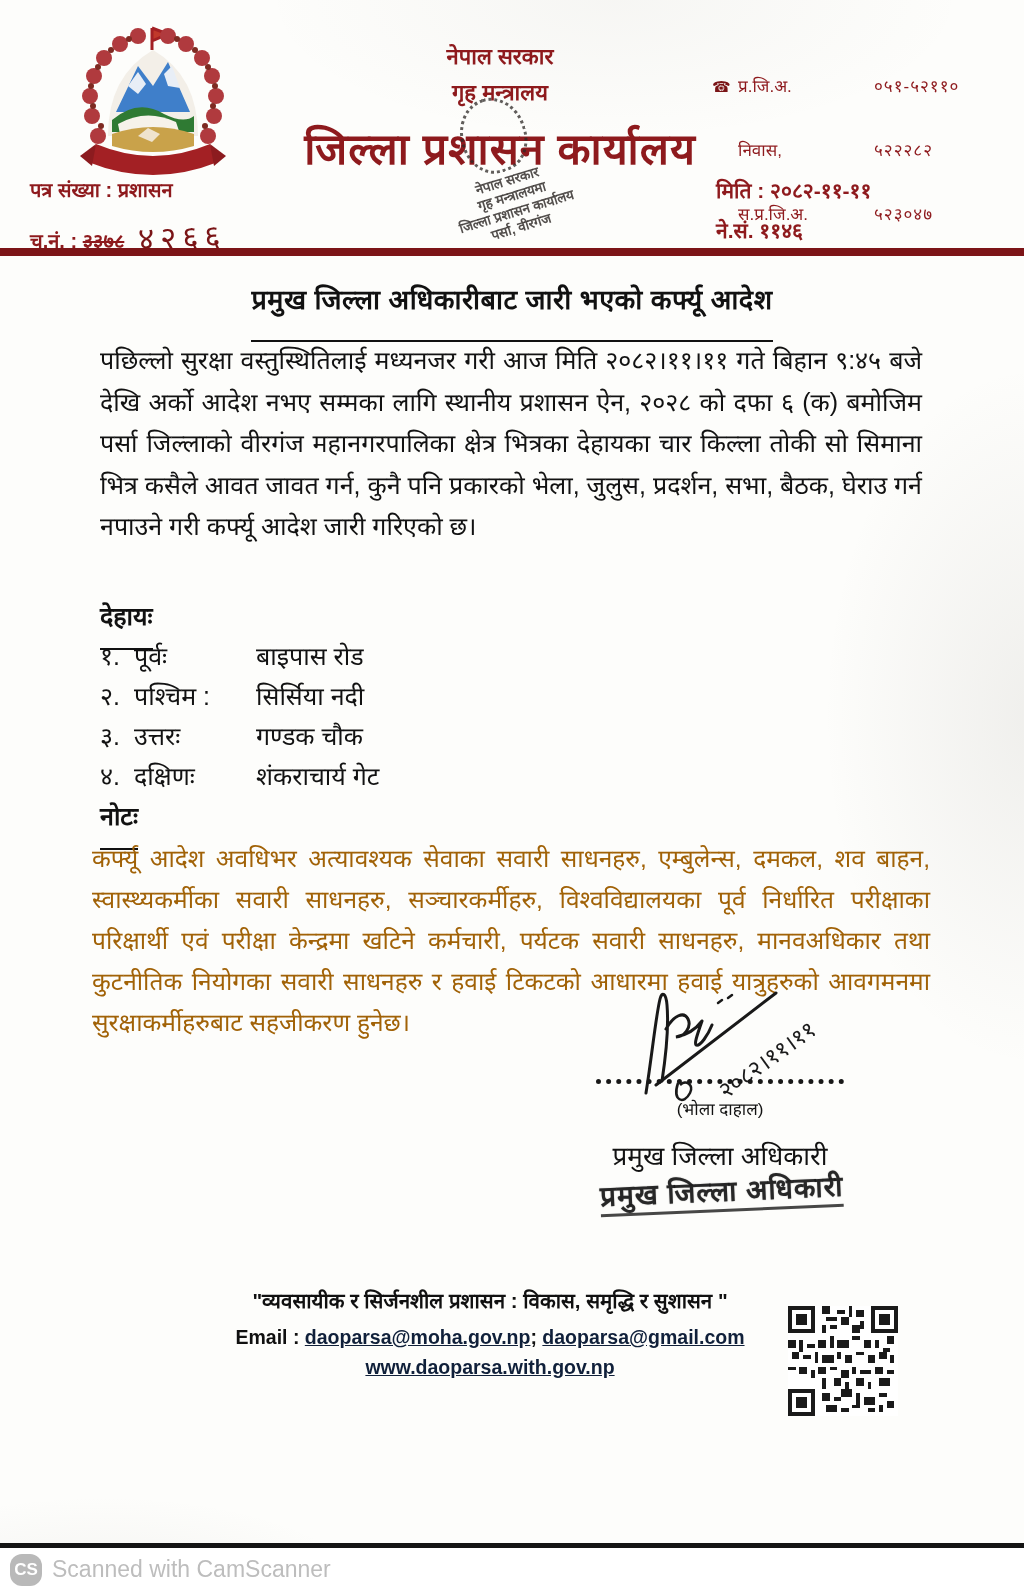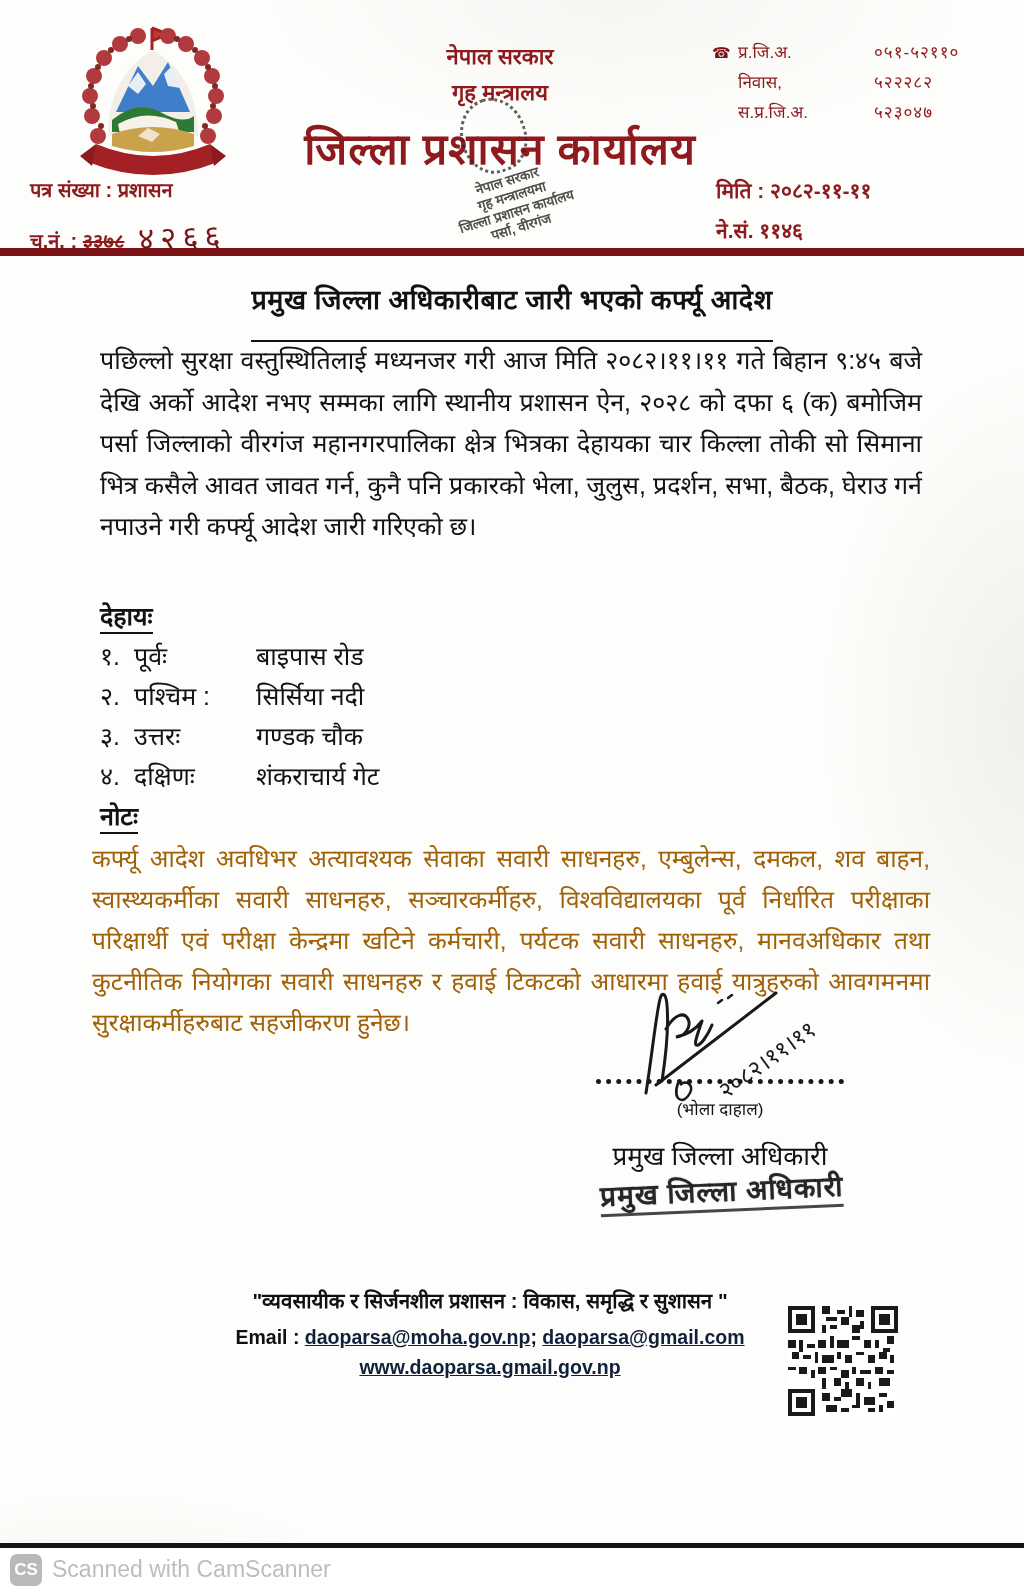--- a/index.html
+++ b/index.html
@@ -33,21 +33,21 @@
     transform:rotate(-17deg); color:rgba(45,40,38,.82); pointer-events:none;
   }
   .head-stamp .stamp-circle {
     width:66px; height:76px; margin:0 auto 2px auto;
     border:3px dotted rgba(45,40,38,.75); border-radius:50% 50% 46% 46%;
   }
   .head-stamp .sline { font-size:13.5px; font-weight:bold; line-height:16px; white-space:nowrap; }
   .contacts { position:absolute; left:712px; top:40px; font-size:17px; color:#8e1a1d; }
   .contact-row { display:flex; margin-bottom:7px; align-items:baseline; }
   .contact-row .c-icon { width:26px; font-size:15px; color:#7a1416; }
-  .contact-row .c-label { width:96px; }
+  .contact-row .c-label { width:96px;margin-top:34px; }
   .contact-row .c-value { letter-spacing:1px;margin-left:40px; }
   .letter-no { position:absolute; left:30px; top:176px; font-size:20px; color:#8e1a1d; font-weight:bold; }
   .letter-no .row2 { margin-top:12px; }
   .struck { text-decoration:line-through; text-decoration-thickness:2px; }
   .handwritten-no {
     display:inline-block; font-size:31px; color:#7a1416; letter-spacing:6px;
     transform:rotate(-2deg); font-weight:normal; margin-left:8px;
     font-family:"DejaVu Serif", serif;
   }
   .date-block { position:absolute; left:716px; top:176px; font-size:21px; font-weight:bold; color:#8e1a1d; }
@@ -63,21 +63,21 @@
     display:inline-block; font-size:27px; font-weight:bold; color:#111;
     border-bottom:2.5px solid #111; padding-bottom:23px; letter-spacing:.5px;
   }
   .para {
     position:absolute; left:100px; top:340px; width:822px;
     font-size:25px; line-height:41.5px; text-align:justify; color:#121212;
   }
   .sec-head {
     position:absolute; left:100px; font-size:25px; font-weight:bold; color:#111;
   }
-  .sec-head span { border-bottom:2.5px solid #111; padding-bottom:2px; }
+  .sec-head span { border-bottom:2.5px solid #111; padding-bottom:18px; }
   .blist { position:absolute; left:100px; top:638px; font-size:25px; color:#121212; }
   .blist-row { display:flex; height:40px; align-items:baseline; }
   .blist-row .b-num { width:34px; }
   .blist-row .b-dir { width:122px; }
   .blist-row .b-val { margin-left:0; }
   .note-para {
     position:absolute; left:92px; top:838px; width:838px;
     font-size:24.5px; line-height:41px; text-align:justify; color:#a16207;
   }
 
@@ -108,21 +108,21 @@
   .email-line a { color:#10203a; text-decoration:underline; }
   .site-line { margin-top:7px; font-size:19.5px; font-weight:bold; }
   .site-line a { color:#10203a; text-decoration:underline; }
   .qr { position:absolute; left:788px; top:1306px; }
 
   
   .black-line { position:absolute; left:0; top:1543px; width:1024px; height:5px; background:#141414; }
   .scan-bar { position:absolute; left:0; top:1548px; width:1024px; height:44px; background:#ffffff; }
   .cs-badge {
     position:absolute; left:10px; top:6px; width:32px; height:32px;
-    background:#b9b9b9; border-radius:7px; color:#ffffff;
+    background:#b9b9b9; border-radius:12px; color:#ffffff;
     font-size:17px; font-weight:bold; text-align:center; line-height:32px;
   }
   .scan-text { position:absolute; left:52px; top:8px; font-size:23px; color:#bdbdbd; }
 </style>
 </head>
 <body>
 
 <div class="page">
   <div class="scan-shade"></div>
 
@@ -282,21 +282,21 @@
     <div class="sig-stamp">प्रमुख जिल्ला अधिकारी</div>
   </div>
 
   <div class="footer">
     <div class="slogan">"व्यवसायीक र सिर्जनशील प्रशासन : विकास, समृद्धि र सुशासन "</div>
     <div class="email-line">
       <span>Email :</span>
       <a href="#">daoparsa@moha.gov.np</a><span>; </span><a href="#">daoparsa@gmail.com</a>
     </div>
     <div class="site-line">
-      <a href="#">www.daoparsa.gmail.gov.np</a>
+      <a href="#">www.daoparsa.with.gov.np</a>
     </div>
   </div>
 
   <div class="qr">
     <svg width="110" height="110" viewBox="0 0 29 29" shape-rendering="crispEdges">
       <rect width="29" height="29" fill="#ffffff"></rect>
       <g fill="#1a1a1a">
         <rect x="0" y="0" width="7" height="7"></rect>
           <rect x="1" y="1" width="5" height="5" fill="#fff"></rect>
           <rect x="2" y="2" width="3" height="3"></rect>

